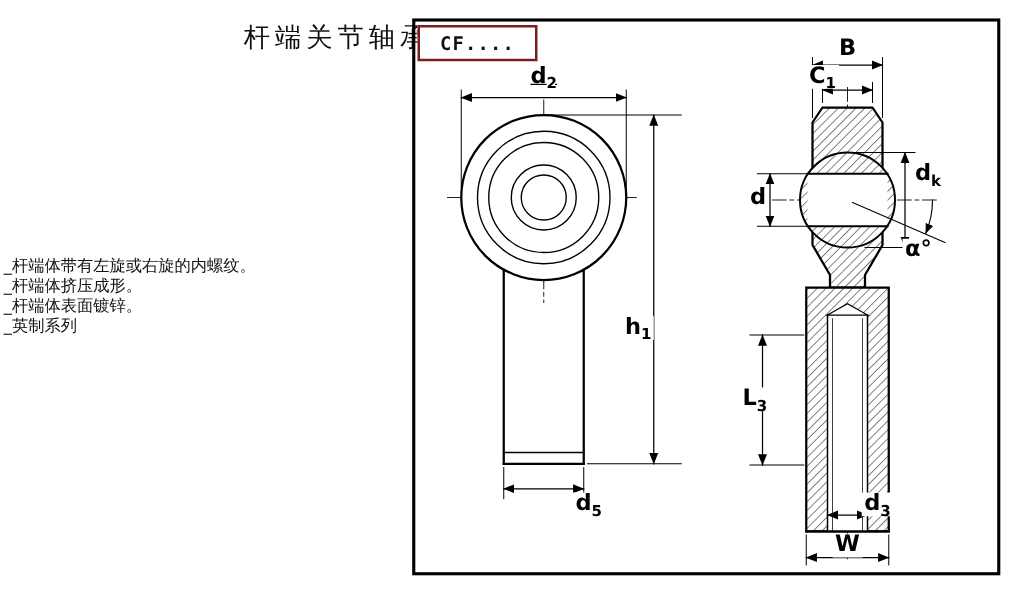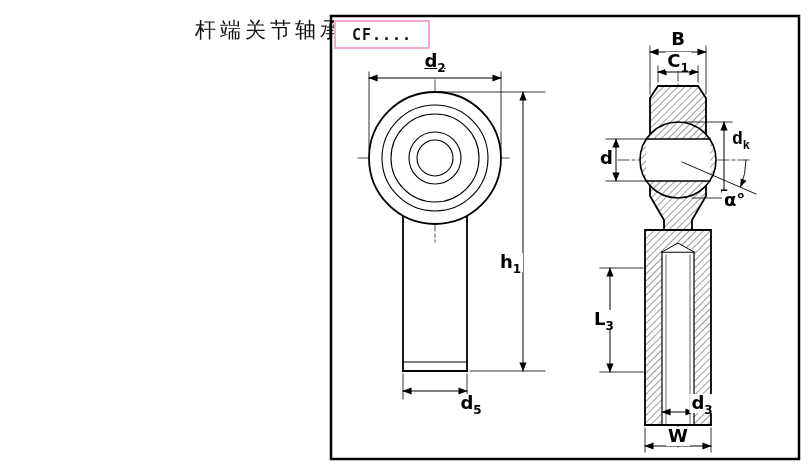--- a/index.html
+++ b/index.html
@@ -1,35 +1,41 @@
 <!DOCTYPE html>
 <html><head>
 <meta charset="utf-8">
 <style>
   html,body{margin:0;padding:0;background:#fff;}
   .canvas{position:relative;width:812px;height:475px;background:#fff;overflow:hidden;
           font-family:"DejaVu Sans",sans-serif;color:#111;}
   .page-title{position:absolute;left:147px;top:16px;font-size:21px;letter-spacing:4px;white-space:nowrap;margin-left:48px;}
   .features{position:absolute;left:3px;top:206px;font-size:13px;line-height:16px;white-space:nowrap;}
   .drawing-svg{position:absolute;left:0;top:0;}
-  .cf-box{position:absolute;left:334px;top:20px;width:92px;height:25px;border:2px solid #f9a8d4;
+  .cf-box{position:absolute;left:334px;top:20px;width:92px;height:25px;border:2px solid #7f1d1d;
           display:flex;align-items:center;justify-content:center;background:#fff;
           font:bold 15px "DejaVu Sans Mono",monospace;letter-spacing:1px;}
   .dim{position:absolute;font-weight:bold;font-size:18px;line-height:1.05;color:#000;
        background:#fff;padding:0 2px;white-space:nowrap;}
   .dim sub{font-size:12px;line-height:0;}
   .center{transform:translateX(-50%);}
 </style>
 </head>
 <body>
 
 <div class="canvas">
 
   <div class="page-title">杆端关节轴承</div>
 
+  <div class="features">
+    <div>_杆端体带有左旋或右旋的内螺纹。</div>
+    <div>_杆端体挤压成形。</div>
+    <div>_杆端体表面镀锌。</div>
+    <div>_英制系列</div>
+  </div>
 
   <svg class="drawing-svg" width="812" height="475" viewBox="0 0 812 475">
     <defs>
       <pattern id="hatch" patternUnits="userSpaceOnUse" width="5" height="5" patternTransform="rotate(45)">
         <rect width="5" height="5" fill="#ffffff"></rect>
         <line x1="0" y1="0" x2="0" y2="5" stroke="#222" stroke-width="0.9"></line>
       </pattern>
       <marker id="arr" viewBox="0 0 10 10" refX="9.5" refY="5" markerWidth="9" markerHeight="9" orient="auto-start-reverse">
         <path d="M0,1 L10,5 L0,9 Z" fill="#000"></path>
       </marker>
@@ -125,25 +131,25 @@
   </div>
 
   <div class="dim center" style="left:435px;top:52px;text-decoration:underline;"><span>d</span><sub>2</sub></div>
 
   <div class="dim" style="left:498px;top:253px;"><span>h</span><sub>1</sub></div>
 
   <div class="dim center" style="left:435px;top:394px;margin-left:36px;"><span>d</span><sub>5</sub></div>
 
   <div class="dim center" style="left:678px;top:30px;"><span>B</span><sub></sub></div>
 
-  <div class="dim center" style="left:678px;top:52px;"><span>C</span><sub>1</sub></div>
+  <div class="dim center" style="left:658px;top:52px;"><span>C</span><sub>1</sub></div>
 
   <div class="dim" style="left:598px;top:149px;"><span>d</span><sub></sub></div>
 
-  <div class="dim" style="left:730px;top:130px;font-family:Liberation Mono, monospace;"><span>d</span><sub>k</sub></div>
+  <div class="dim" style="left:730px;top:130px;"><span>d</span><sub>k</sub></div>
 
   <div class="dim" style="left:722px;top:191px;"><span>α°</span><sub></sub></div>
 
   <div class="dim" style="left:592px;top:310px;"><span>L</span><sub>3</sub></div>
 
   <div class="dim center" style="left:702px;top:394px;"><span>d</span><sub>3</sub></div>
 
   <div class="dim center" style="left:678px;top:427px;"><span>W</span><sub></sub></div>
 
 </div>

